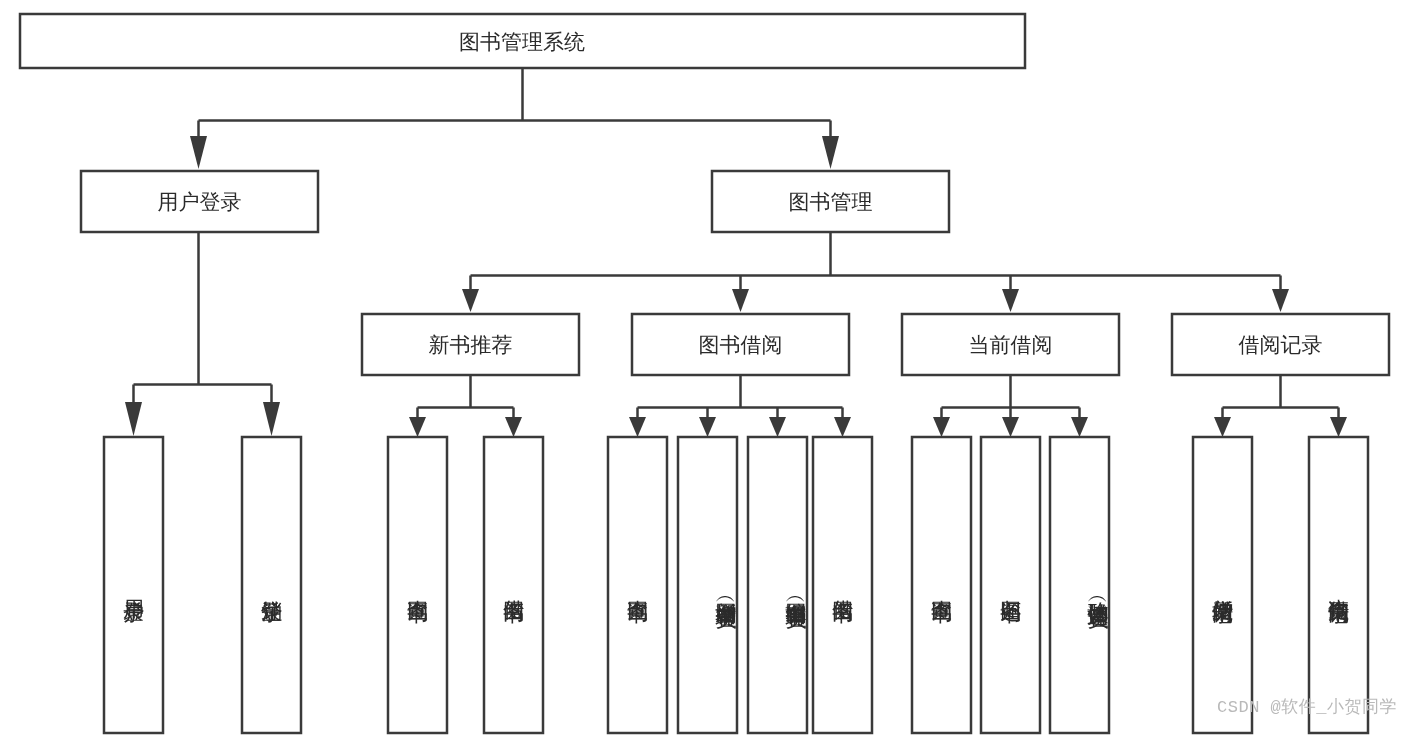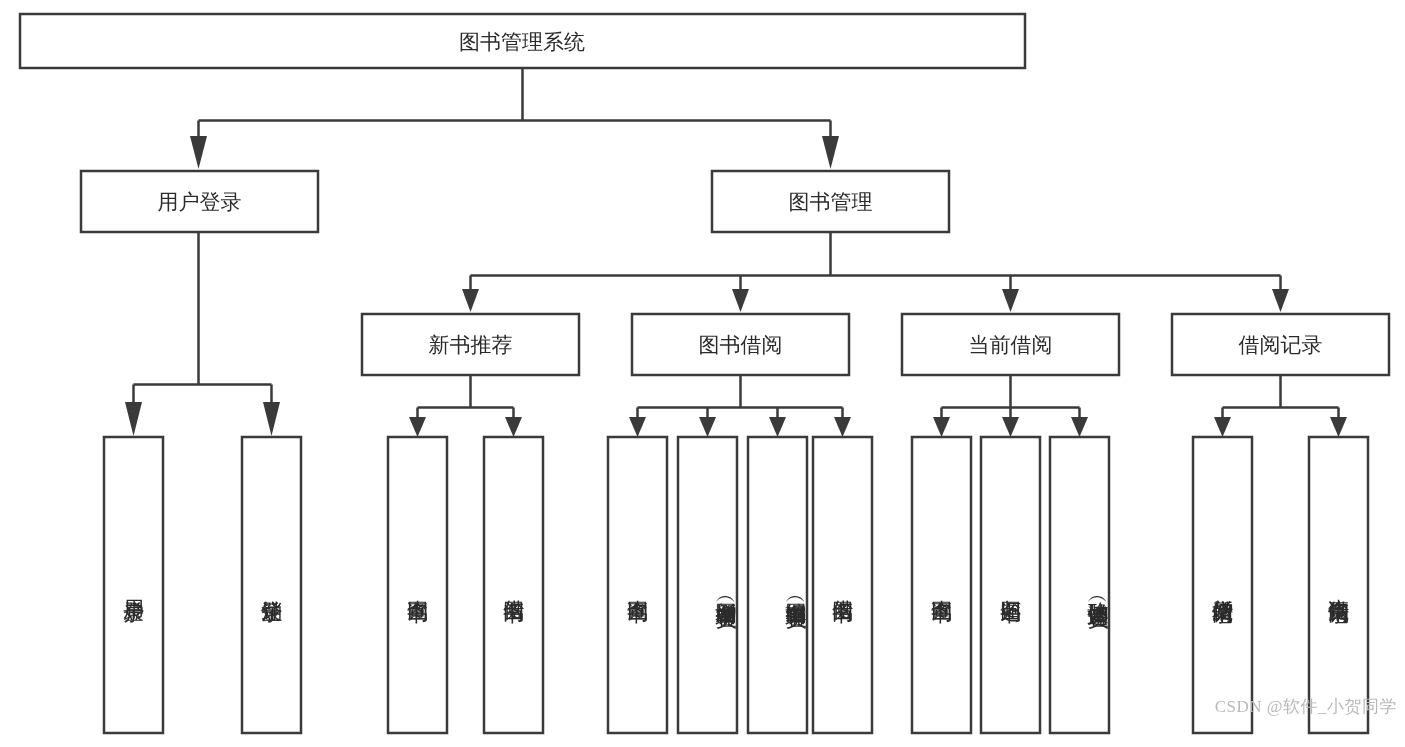--- a/index.html
+++ b/index.html
@@ -61,21 +61,21 @@
     display: flex;
     align-items: center;
     justify-content: center;
     white-space: nowrap;
     pointer-events: none;
   }
   .watermark {
     position: absolute;
     right: 8px;
     bottom: 6px;
-    font-family: Liberation Serif, serif;
+    font-family: Liberation Mono, monospace;
     font-size: 17px;
     color: #b9b9b9;
     letter-spacing: 0.5px;
     white-space: nowrap;
   }
 </style>
 </head>
 <body>
 
 <div id="diagram-root">

